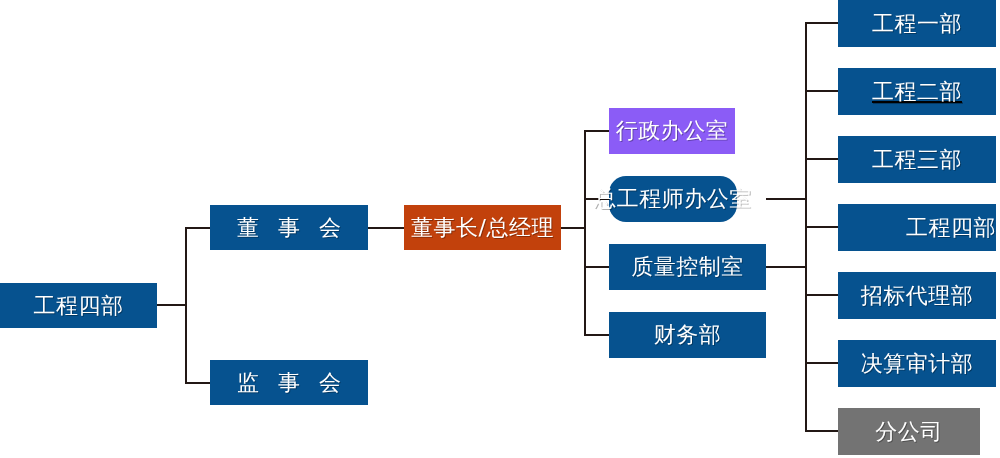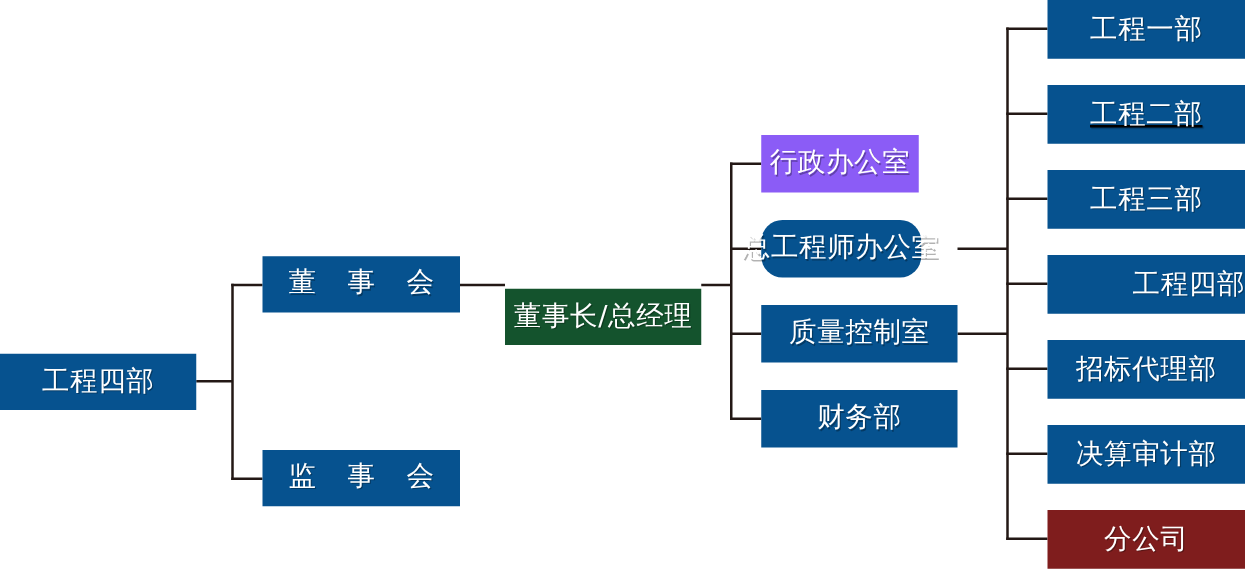--- a/index.html
+++ b/index.html
@@ -30,21 +30,20 @@
     font-size: 22px;
     line-height: 1;
     letter-spacing: 0.5px;
     white-space: nowrap;
     text-shadow: 1px 1px 0 rgba(0,0,0,0.30);
     font-family: "DejaVu Sans", "Liberation Sans", sans-serif;
   }
   .node-label.spaced {
     letter-spacing: 6px;
     text-indent: 6px;
-    font-family: Liberation Mono, monospace;
   }
   .conn {
     position: absolute;
     background: #231815;
   }
   .conn.h { height: 2px; }
   .conn.v { width: 2px; }
 </style>
 </head>
 <body>
@@ -79,21 +78,21 @@
     <span class="node-label">工程四部</span>
   </div>
 
   <div class="node" id="node-board" style="left: 210px; top: 205px; width: 158px; height: 45px; background: rgb(6, 82, 143);">
     <span class="node-label spaced">董 事 会</span>
   </div>
   <div class="node" id="node-supervisors" style="left: 210px; top: 360px; width: 158px; height: 45px; background: rgb(6, 82, 143);">
     <span class="node-label spaced">监 事 会</span>
   </div>
 
-  <div class="node" id="node-chairman" style="left: 404px; top: 205px; width: 157px; height: 45px; background: #14532d; margin-top: 26px;">
+  <div class="node" id="node-chairman" style="left: 404px; top: 205px; width: 157px; height: 45px; background: #c2410c;">
     <span class="node-label">董事长/总经理</span>
   </div>
 
   <div id="department-layer">
       <div class="node" style="left: 609px; top: 108px; width: 126px; height: 46px; background: #8b5cf6; justify-content: center;">
         <span class="node-label">行政办公室</span>
       </div>
       <div class="node" style="left: 609px; top: 176px; width: 128px; height: 46px; background: rgb(6, 82, 143); border-radius: 17px;">
         <span class="node-label">总工程师办公室</span>
       </div>
@@ -117,18 +116,18 @@
       </div>
       <div class="node" style="left: 838px; top: 204px; width: 158px; height: 47px; background: rgb(6, 82, 143); justify-content: flex-end;">
         <span class="node-label">工程四部</span>
       </div>
       <div class="node" style="left: 838px; top: 272px; width: 158px; height: 47px; background: rgb(6, 82, 143);">
         <span class="node-label">招标代理部</span>
       </div>
       <div class="node" style="left: 838px; top: 340px; width: 158px; height: 47px; background: rgb(6, 82, 143);">
         <span class="node-label">决算审计部</span>
       </div>
-      <div class="node" style="left: 838px; top: 408px; width: 158px; height: 47px; background: #7f1d1d;">
+      <div class="node" style="left: 838px; top: 408px; width: 142px; height: 47px; background: #737373;">
         <span class="node-label">分公司</span>
       </div>
     </div>
 
 </div>
 
 </body></html>

